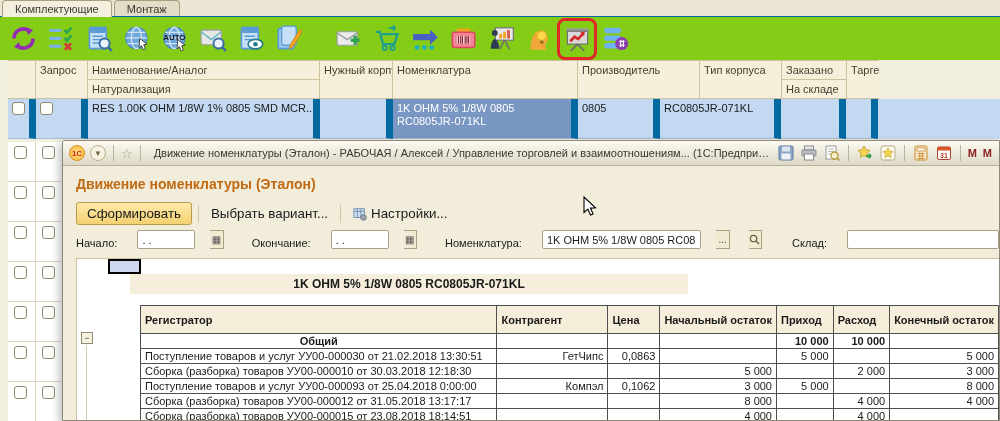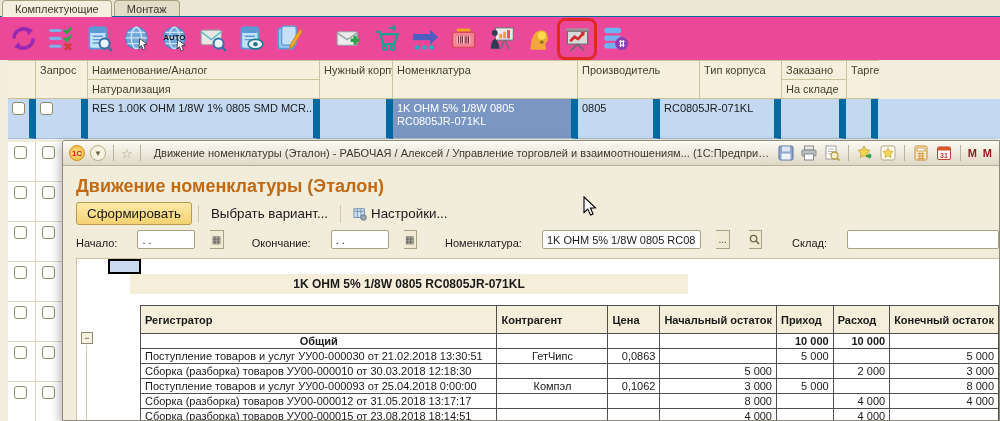--- a/index.html
+++ b/index.html
@@ -7,21 +7,21 @@
   .screen {
     position: relative; width: 1000px; height: 421px; overflow: hidden;
     background: #f2eedd; font-family: "Liberation Sans", sans-serif;
     font-size: 11px; color: #1a1a1a;
   }
   
   .tabbar { position:absolute; top:0; left:0; right:0; height:17px; display:flex; align-items:flex-end; padding-left:2px; border-bottom:1px solid #0369a1; background:#ece7d4; }
   .tab { padding:2px 12px 2px; border:1px solid #a89e7e; border-bottom:none; border-radius:4px 4px 0 0; margin-right:2px; background:#e3ddc7; color:#3c382e; height:16px; }
   .tab.active { background:#f4f0df; border-bottom:1px solid #f4f0df; margin-bottom:-1px; height:17px; font-weight:normal; }
   
-  .toolbar { position:absolute; top:17px; left:0; right:0; height:43px; background:#ec4899; display:flex; align-items:center; padding-left:8px; }
+  .toolbar { position:absolute; top:17px; left:0; right:0; height:43px; background:#84cc16; display:flex; align-items:center; padding-left:8px; }
   .tbtn { width:30px; height:32px; margin-right:8px; display:flex; align-items:center; justify-content:center; border-radius:3px; }
   .tbtn svg { width:27px; height:27px; }
   .tbtn.group-start { margin-left:22px; }
   .tbtn.hl { outline:3px solid #e02828; outline-offset:2px; }
   
   .grid { position:absolute; top:60px; left:8px; right:0; }
   .grow { display:flex; }
   .gcell { border-right:1px solid #cdc29d; border-bottom:1px solid #cdc29d; padding:3px 4px; overflow:hidden; white-space:nowrap; }
   .ghead .gcell { background:#f6efdb; color:#46412f; border-top:1px solid #cdc29d; }
   .ghead .stack { padding:0; display:flex; flex-direction:column; }
@@ -44,39 +44,39 @@
   .titlebar { height:25px; background:linear-gradient(#fcfaf2,#ddd8c6); border-bottom:1px solid #b9b29c; display:flex; align-items:center; padding:0 6px; gap:5px; }
   .titlebar .sep { width:1px; height:16px; background:#b9b29c; margin:0 2px; }
   .t-title { flex:1; color:#3c382e; white-space:nowrap; overflow:hidden; text-overflow:ellipsis; padding-left:6px; }
   .micon { width:18px; height:18px; display:flex; align-items:center; justify-content:center; }
   .micon svg { width:16px; height:16px; }
   .logo1c { width:16px; height:16px; border-radius:50%; background:radial-gradient(#ffe28a,#f7b733); border:1px solid #d98f1f; color:#cf2222; font-size:8px; font-weight:bold; display:flex; align-items:center; justify-content:center; }
   .circlebtn { width:16px; height:16px; border-radius:50%; background:#f6f2e2; border:1px solid #b8ae88; color:#6c6547; font-size:8px; display:flex; align-items:center; justify-content:center; }
   .star { color:#a89e7e; font-size:13px; }
   .mm { color:#8b2020; font-weight:bold; font-size:11px; letter-spacing:1px; }
   .dbody { position:relative; height:256px; }
-  .dheading { position:absolute; left:13px; top:10px; font-size:18px; font-weight:bold; color:#c06a14; }
+  .dheading { position:absolute; left:13px; top:10px; font-size:14px; font-weight:bold; color:#c06a14; }
   .btnrow { position:absolute; left:13px; top:36px; display:flex; align-items:center; gap:6px; }
   .btn-main { background:linear-gradient(#ffeaa9,#f4d173); border:1px solid #b89b4a; border-radius:3px; padding:3px 10px; color:#1a1a1a; }
   .btn-flat { background:transparent; border:none; padding:3px 6px; color:#1a1a1a; display:flex; align-items:center; gap:4px; }
   .vsep { width:1px; height:18px; background:#cfc7a8; }
   .filterrow { position:absolute; left:13px; top:64px; right:0; display:flex; align-items:flex-end; gap:20px; white-space:nowrap; }
   .inp { background:#fff; border:1px solid #a9a183; border-radius:2px; height:19px; font-family:"Liberation Sans",sans-serif; font-size:11px; padding:0 4px; color:#1a1a1a; }
   .inp-date { width:58px; }
   .sq-btn { height:19px; width:20px; background:#f1ead3; border:1px solid #a9a183; border-left:none; display:flex; align-items:center; justify-content:center; font-size:10px; color:#555; }
   .report { position:absolute; left:13px; top:92px; right:0; bottom:0; background:#fff; border-top:1px solid #cdc29d; border-left:1px solid #cdc29d; }
   .selcell { position:absolute; left:31px; top:0px; width:33px; height:15px; background:#ccd9f0; border:2px solid #000; }
   .rtitle { position:absolute; left:53px; top:15px; width:558px; height:20px; background:#f5eedb; font-weight:bold; font-size:12px; text-align:center; line-height:20px; }
   .collapse { position:absolute; left:4px; top:73px; width:12px; height:12px; border:1px solid #8f8a6f; background:#f6f2e2; font-size:9px; line-height:10px; text-align:center; color:#3c382e; }
   .cline { position:absolute; left:9px; top:86px; width:1px; bottom:0; background:#d4cdb0; }
   table.rtable { position:absolute; left:63px; top:46px; border-collapse:collapse; table-layout:fixed; background:#fff; }
   .rtable th, .rtable td { border:1px solid #4f4f4f; font-size:11px; padding:0 4px; height:15px; overflow:hidden; white-space:nowrap; }
   .rtable th { background:#f5eedb; font-weight:bold; text-align:left; height:28px; line-height:12px; }
   .td-num { text-align:right; }
-  .td-center { text-align:center; }
+  .td-center { text-align:right; }
   .row-total td { font-weight:bold; }
   .row-total td:first-child { text-align:center; }
   .cursor { position:absolute; left:583px; top:196px; z-index:99; }
 </style>
 </head>
 <body>
 
 <div class="screen">
 
   <div class="tabbar">

